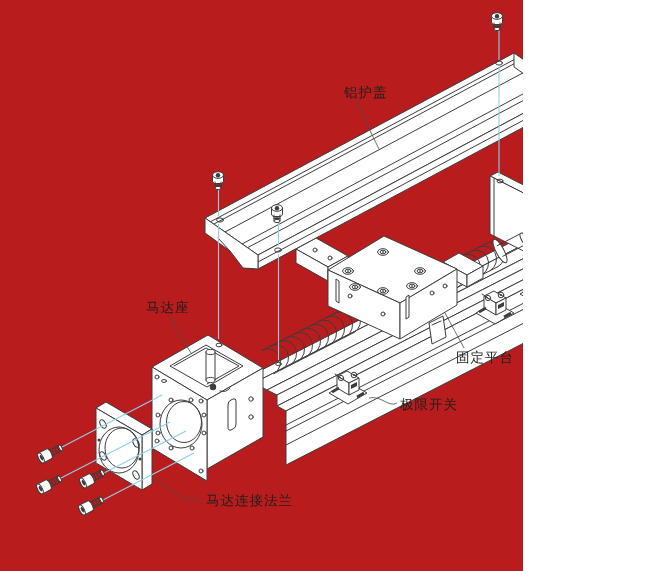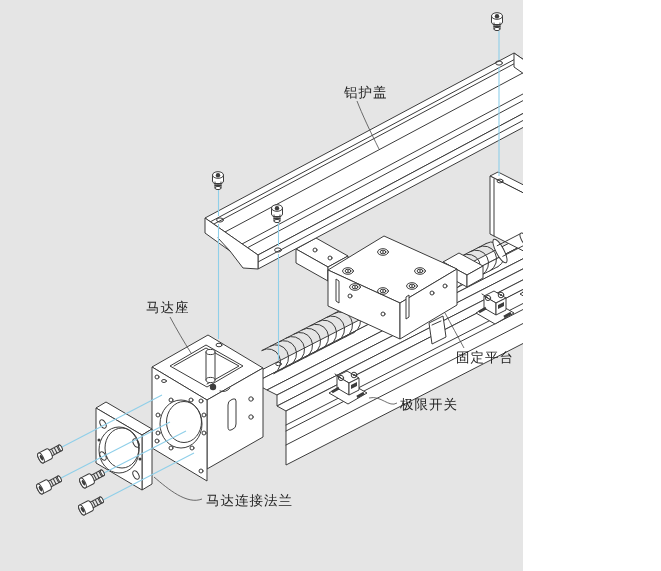--- a/index.html
+++ b/index.html
@@ -1,16 +1,16 @@
 <!DOCTYPE html>
 <html><head>
 <meta charset="utf-8">
 <style>
   html,body{margin:0;padding:0;background:#ffffff;}
-  .canvas{position:relative;width:523px;height:571px;background:#e5e5e5;overflow:hidden;}
+  .canvas{position:relative;width:523px;height:571px;background:#b91c1c;overflow:hidden;}
   svg{position:absolute;left:0;top:0;}
   .ln  {fill:#ffffff;stroke:#3c3c3c;stroke-width:1;stroke-linejoin:round;}
   .lnf {fill:none;stroke:#3c3c3c;stroke-width:1;stroke-linejoin:round;stroke-linecap:round;}
   .thin{fill:none;stroke:#4a4a4a;stroke-width:.8;}
   .cy  {fill:none;stroke:#8fcfe9;stroke-width:1.1;}
   .dk  {fill:#3d3d3d;stroke:none;}
   .lbl {font-family:"Liberation Sans","DejaVu Sans",sans-serif;font-size:13.5px;fill:#1f1f1f;letter-spacing:1px;}
 </style>
 </head>
 <body>

